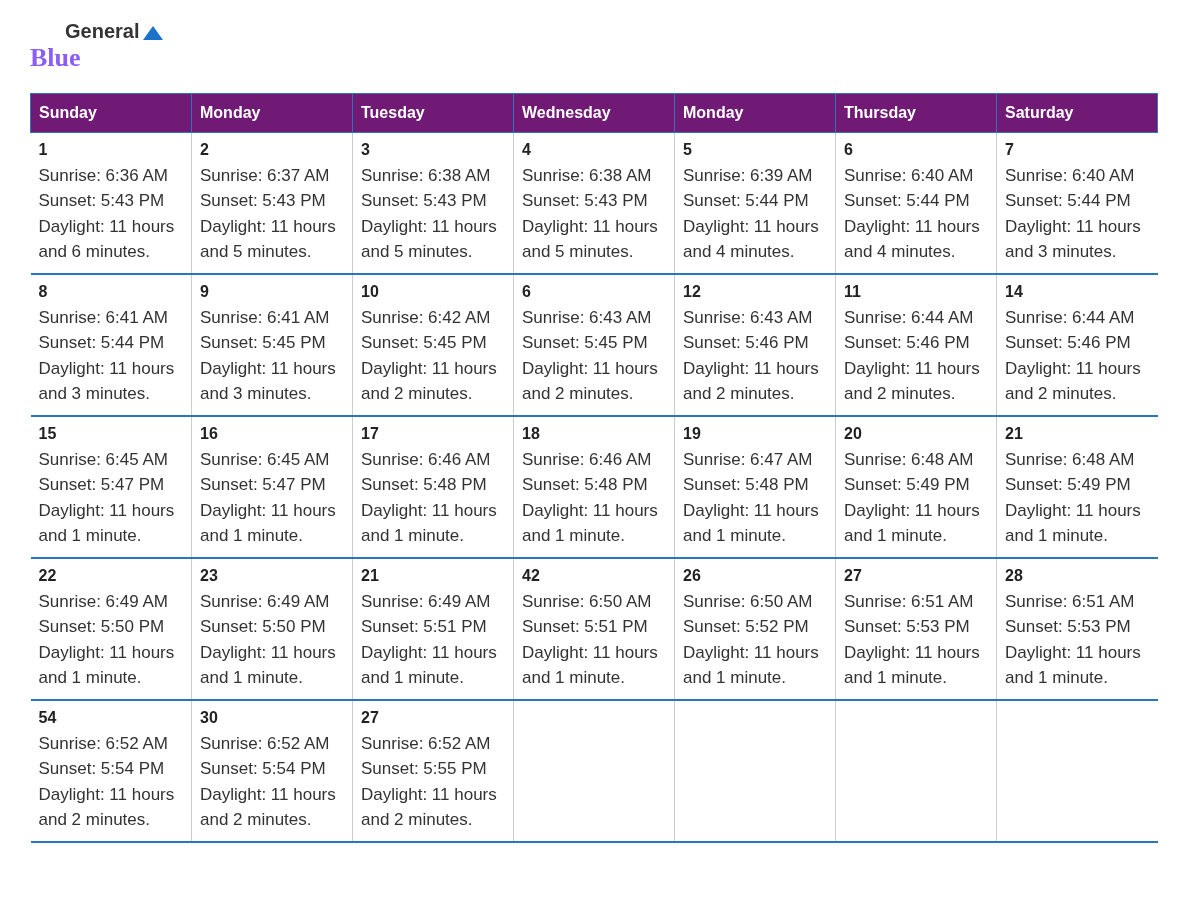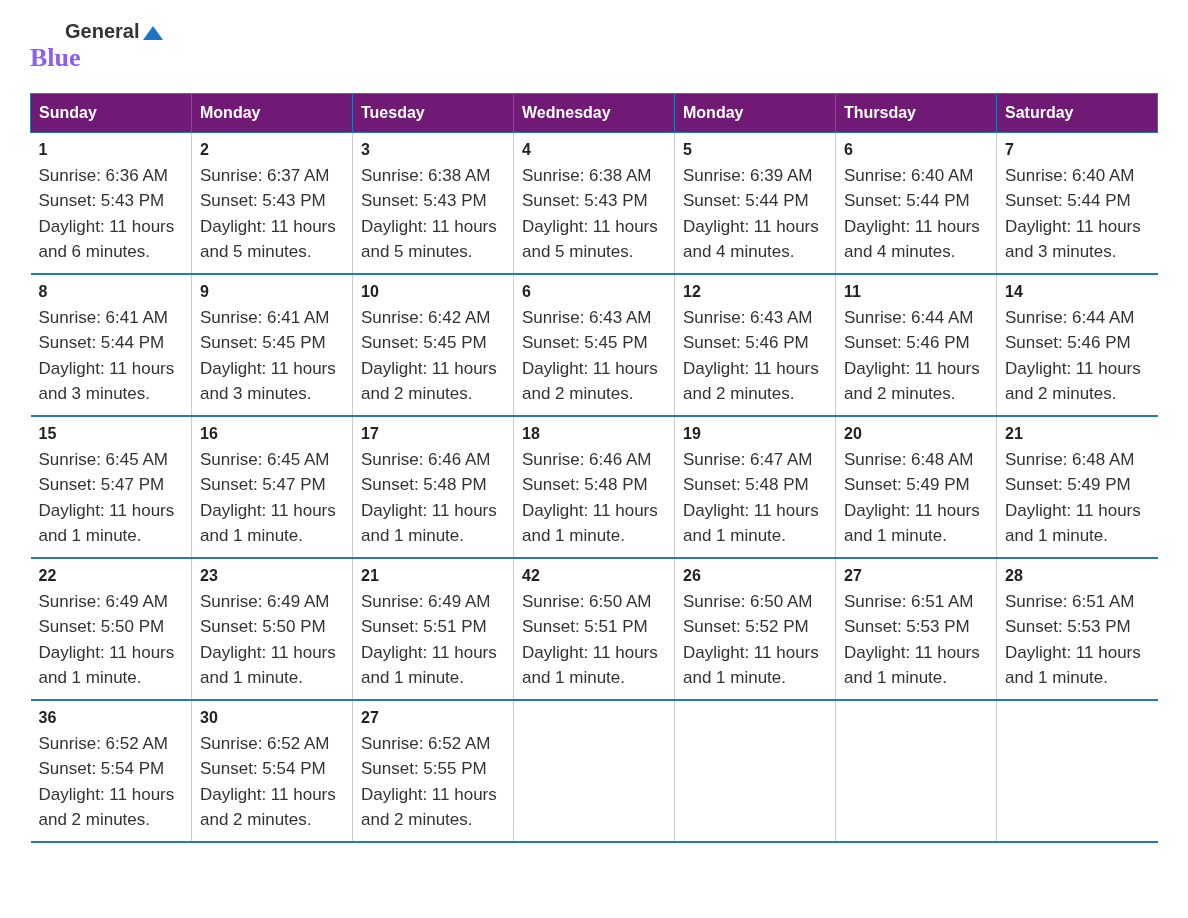--- a/index.html
+++ b/index.html
@@ -338,21 +338,21 @@
         <span class="day-number">28</span>
         <div class="day-info">
           Sunrise: 6:51 AM<br>
           Sunset: 5:53 PM<br>
           Daylight: 11 hours and 1 minute.
         </div>
       </td>
       </tr>
       <tr>
         <td>
-        <span class="day-number">36</span>
+        <span class="day-number">54</span>
         <div class="day-info">
           Sunrise: 6:52 AM<br>
           Sunset: 5:54 PM<br>
           Daylight: 11 hours and 2 minutes.
         </div>
       </td>
         <td>
         <span class="day-number">30</span>
         <div class="day-info">
           Sunrise: 6:52 AM<br>

